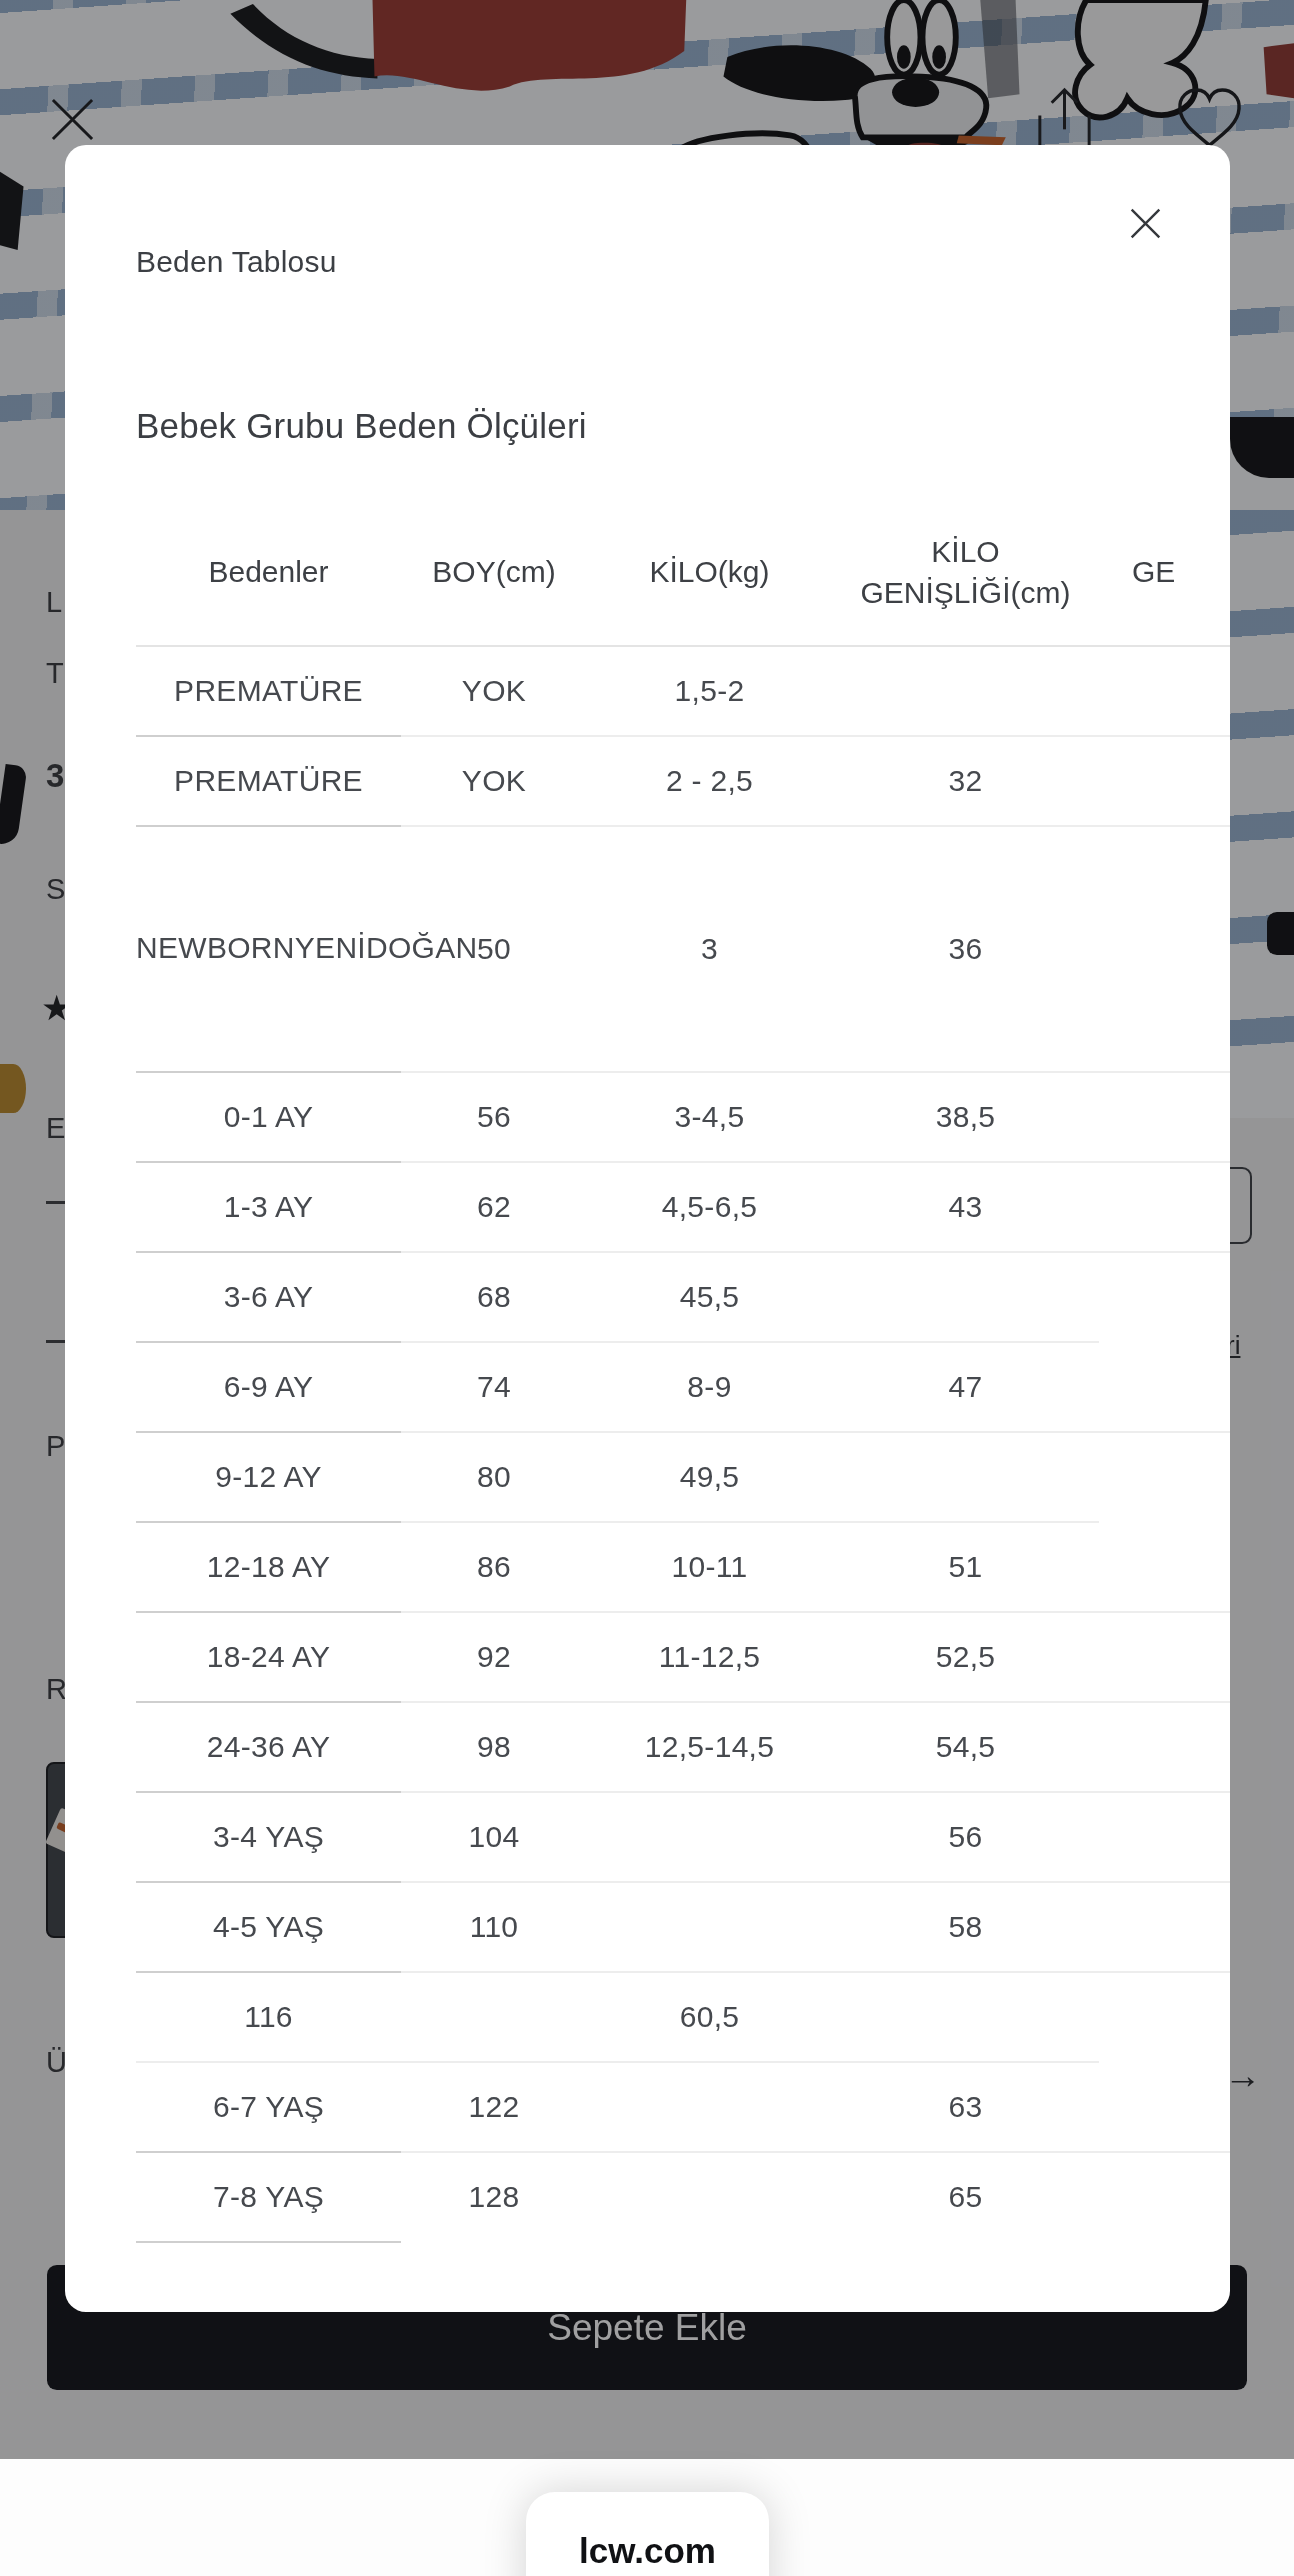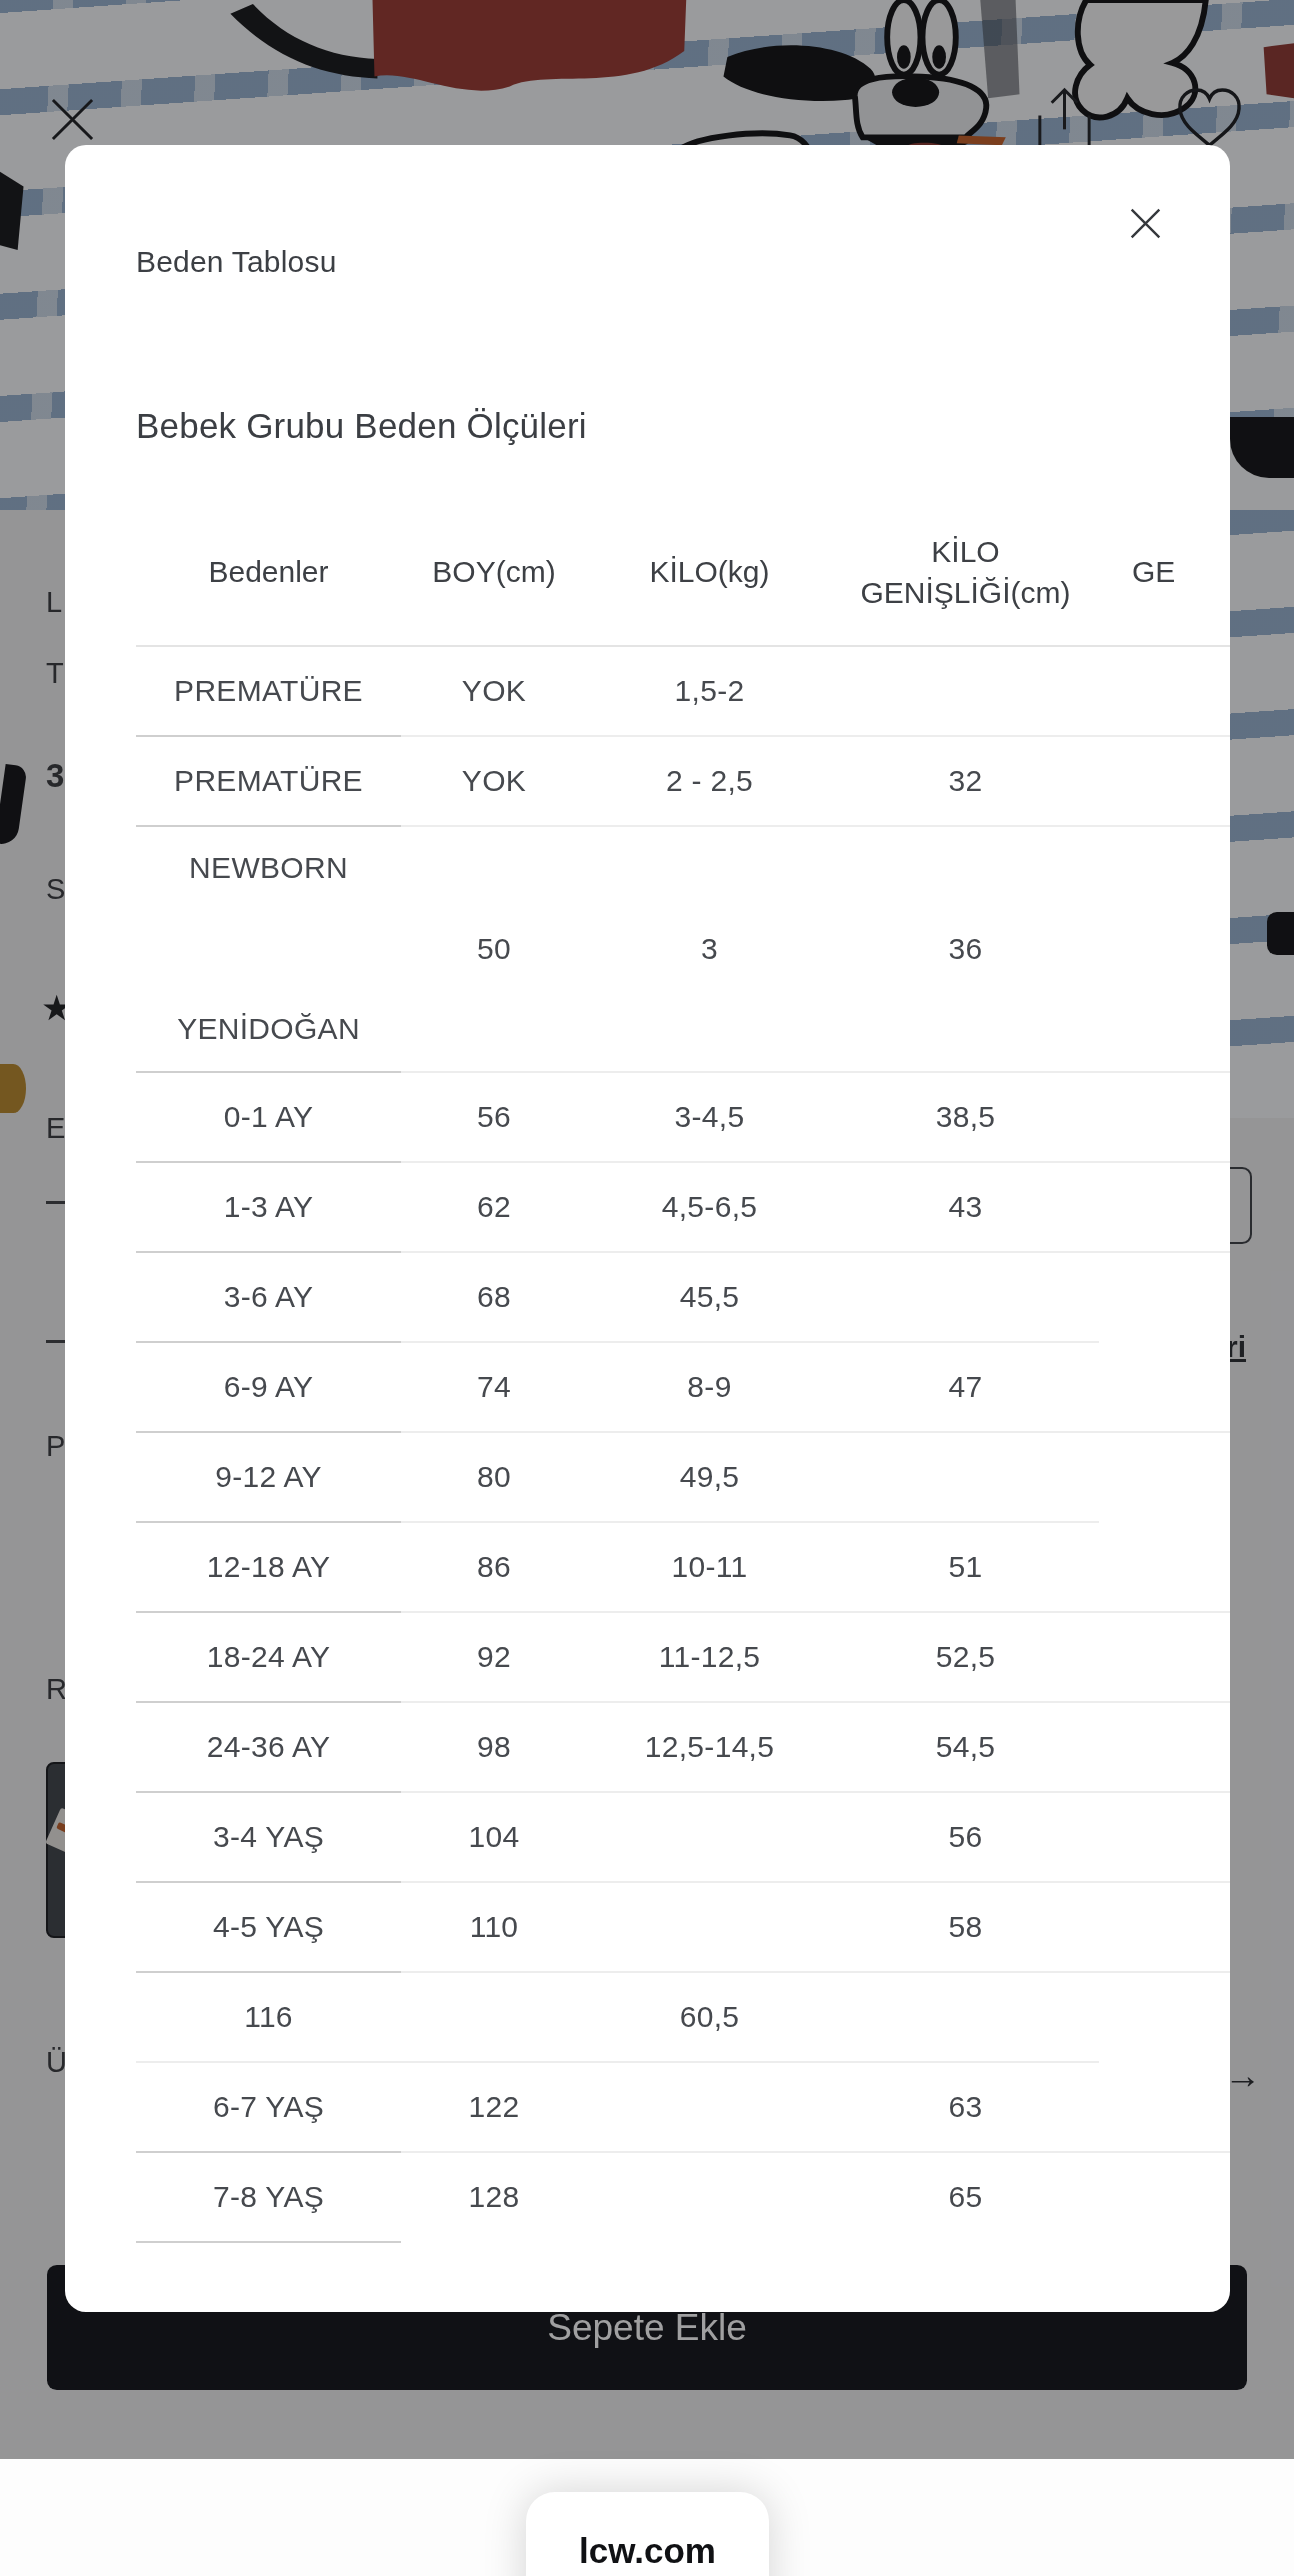--- a/index.html
+++ b/index.html
@@ -28,21 +28,21 @@
   .frag{position:absolute;z-index:1;color:#3c3e41;font-size:29px;line-height:33px;}
   .frag.bold{font-weight:bold;font-size:33px;}
   .dash{position:absolute;z-index:1;width:27.5px;height:2.9px;background:#44464a;}
   .star{position:absolute;z-index:1;font-size:35px;color:#232426;line-height:35px;}
   .right-box-frag{
     position:absolute;z-index:1;left:1177px;top:1167px;width:71px;height:73px;
     border:2.9px solid #404347;border-radius:9.8px;background:transparent;
   }
   .link-frag{
     position:absolute;z-index:1;left:1226px;top:1330px;
-    font-size:30px;font-weight:700;color:#303236;text-decoration:underline;
+    font-size:26px;font-weight:400;color:#303236;text-decoration:underline;
   }
   .arrow-frag{position:absolute;z-index:1;left:1224px;top:2055px;font-size:37px;color:#2c2e31;}
   .dark-tile{
     position:absolute;z-index:1;left:46px;top:1762px;width:43px;height:172px;
     background:#43474d;border:2.9px solid #1d1f22;border-radius:7.8px;
   }
   .dark-tile .thumb{
     position:absolute;left:3.9px;top:47px;width:25.5px;height:39px;background:#e9e6e0;
     transform:rotate(24deg);border-radius:2.9px;
   }
@@ -80,21 +80,21 @@
   }
   .th.c4{justify-content:flex-start;padding-left:33px;}
   .tr{height:90px;}
   .tr.tall{height:246px;}
   .td{
     display:flex;align-items:center;justify-content:center;text-align:center;
     font-size:30px;color:#46494e;letter-spacing:0.3px;
     border-bottom:2px solid #ededed;box-sizing:border-box;
   }
   .td.c0{border-bottom-color:#cfcfcf;}
-  .tr.tall .td.c0{flex-direction:column;justify-content:space-between;padding:23.5px 0 25.5px;}
+  .tr.tall .td.c0{flex-direction:row;justify-content:space-between;padding:23.5px 0 25.5px;}
   .tr.last .td{border-bottom-color:transparent;}
   .tr.last .td.c0{border-bottom-color:#cfcfcf;}
   
   .browser-bar{position:absolute;z-index:6;left:0;top:2459px;width:1294px;height:117px;background:#fdfdfd;}
   .url-pill{
     position:absolute;left:526px;top:33px;width:243px;height:137px;background:#ffffff;
     border:none;border-radius:29px;box-shadow:0 0 43px rgba(0,0,0,.17);
     display:flex;justify-content:center;align-items:flex-start;padding-top:39px;box-sizing:border-box;
     font-family:inherit;
   }

